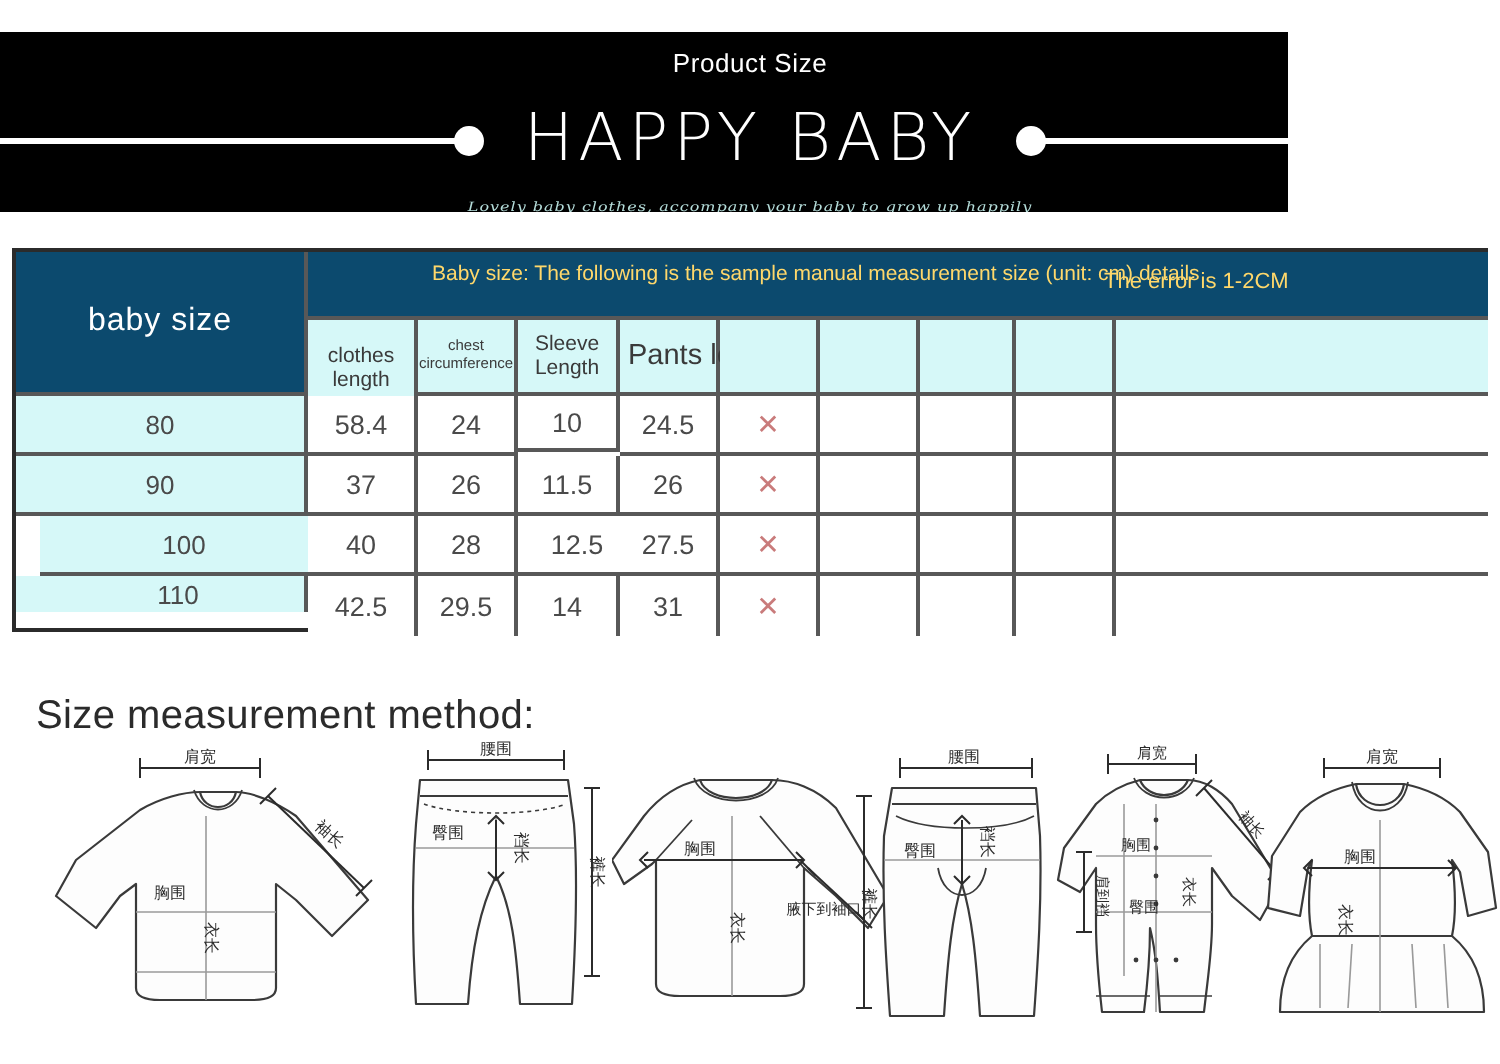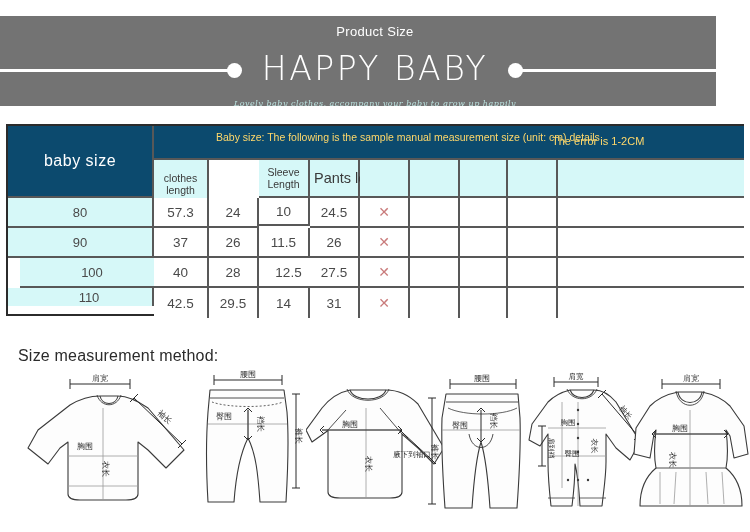--- a/index.html
+++ b/index.html
@@ -8,22 +8,22 @@
     width: 750px; height: 532px;
     background: #ffffff;
     font-family: "Liberation Sans", "DejaVu Sans", sans-serif;
     overflow: hidden;
   }
   #page { position: relative; width: 750px; height: 532px; background: #fff; }
 
   
   .banner {
     position: absolute; left: 0; top: 16px;
-    width: 716px; height: 90px;
-    background: #737373;
+    width: 644px; height: 90px;
+    background: #000000;
     overflow: hidden;
   }
   .banner-sub {
     position: absolute; left: 0; top: 8px; width: 750px;
     text-align: center;
     color: #ffffff;
     font-size: 13px;
     letter-spacing: .3px;
   }
   .banner-rule {
@@ -100,21 +100,21 @@
   .st-small    { font-size: 10.5px; line-height: 1.15; }
   .st-tiny     { font-size: 7.5px; line-height: 1.15; }
   .st-wide     { font-size: 14.5px; white-space: nowrap; }
   .st-x        { color: #c97b7b; font-size: 14px; }
   .st-num      { font-size: 13.5px; color: #4a4a4a; }
   .st-sz       { font-size: 13px; color: #4a4a4a; }
 
   
   .method-title {
     position: absolute; left: 18px; top: 347px;
-    font-size: 16px; color: #2b2b2b; letter-spacing: .2px;
+    font-size: 20px; color: #2b2b2b; letter-spacing: .2px;
   }
   .diagrams {
     position: absolute; left: 10px; top: 368px;
     width: 735px; height: 150px;
   }
   .diagram { position: absolute; top: 0; }
 
   .cn { font-family: "DejaVu Sans", sans-serif; }
 </style>
 </head>
@@ -139,37 +139,39 @@
     <div class="st-cell st-teal st-babysize" style="left:0; top:0; width:146px; height:72px;">baby size</div>
 
     <div class="st-cell st-teal st-nobr" style="left:146px; top:0; width:590px; height:34px; justify-content:flex-start;">
       <span class="st-note" style="left:58px; top:4px; width:450px; white-space:normal;">Baby size: The following is the sample manual measurement size (unit: cm) details</span>
       <span class="st-note-right" style="left:398px; top:9px;">The error is 1-2CM</span>
     </div>
 
     <div class="st-cell st-cyan st-small" style="left:146px; top:34px; width:55px; height:50px; white-space:pre-line;">clothes
 length</div>
 
+    <div class="st-cell st-cyan st-tiny" style="left:201px; top:34px; width:50px; height:38px; white-space:pre-line;">chest
+circumference</div>
 
     <div class="st-cell st-cyan st-small" style="left:251px; top:34px; width:51px; height:38px; white-space:pre-line;">Sleeve
 Length</div>
 
     <div class="st-cell st-cyan st-wide" style="left:302px; top:34px; width:50px; height:38px;">
       <span style="position:absolute; left:4px; white-space:nowrap;">Pants length/two-way gear</span>
     </div>
 
     <div class="st-cell st-cyan" style="left:352px; top:34px; width:50px; height:38px;"></div>
     <div class="st-cell st-cyan" style="left:402px; top:34px; width:50px; height:38px;"></div>
     <div class="st-cell st-cyan" style="left:452px; top:34px; width:48px; height:38px;"></div>
     <div class="st-cell st-cyan" style="left:500px; top:34px; width:50px; height:38px;"></div>
     <div class="st-cell st-cyan st-nobr" style="left:550px; top:34px; width:186px; height:38px;"></div>
 
     <div id="rows-host">
         <div class="st-cell st-cyan st-sz" style="left: 0px; top: 72px; width: 146px; height: 30px;">80</div>
-        <div class="st-cell st-num" style="left: 146px; top: 72px; width: 55px; height: 30px;">57.3</div>
+        <div class="st-cell st-num" style="left: 146px; top: 72px; width: 55px; height: 30px;">58.4</div>
         <div class="st-cell st-num" style="left: 201px; top: 72px; width: 50px; height: 30px;">24</div>
         <div class="st-cell st-num" style="left: 251px; top: 72px; width: 51px; height: 28px;">10</div>
         <div class="st-cell st-num" style="left: 302px; top: 72px; width: 50px; height: 30px;">24.5</div>
         <div class="st-cell st-x" style="left: 352px; top: 72px; width: 50px; height: 30px;">✕</div>
         <div class="st-cell " style="left: 402px; top: 72px; width: 50px; height: 30px;"></div>
         <div class="st-cell " style="left: 452px; top: 72px; width: 48px; height: 30px;"></div>
         <div class="st-cell " style="left: 500px; top: 72px; width: 50px; height: 30px;"></div>
         <div class="st-cell st-nobr" style="left: 550px; top: 72px; width: 186px; height: 30px;"></div>
         <div class="st-cell st-cyan st-sz" style="left: 0px; top: 102px; width: 146px; height: 30px;">90</div>
         <div class="st-cell st-num" style="left: 146px; top: 102px; width: 55px; height: 30px;">37</div>

